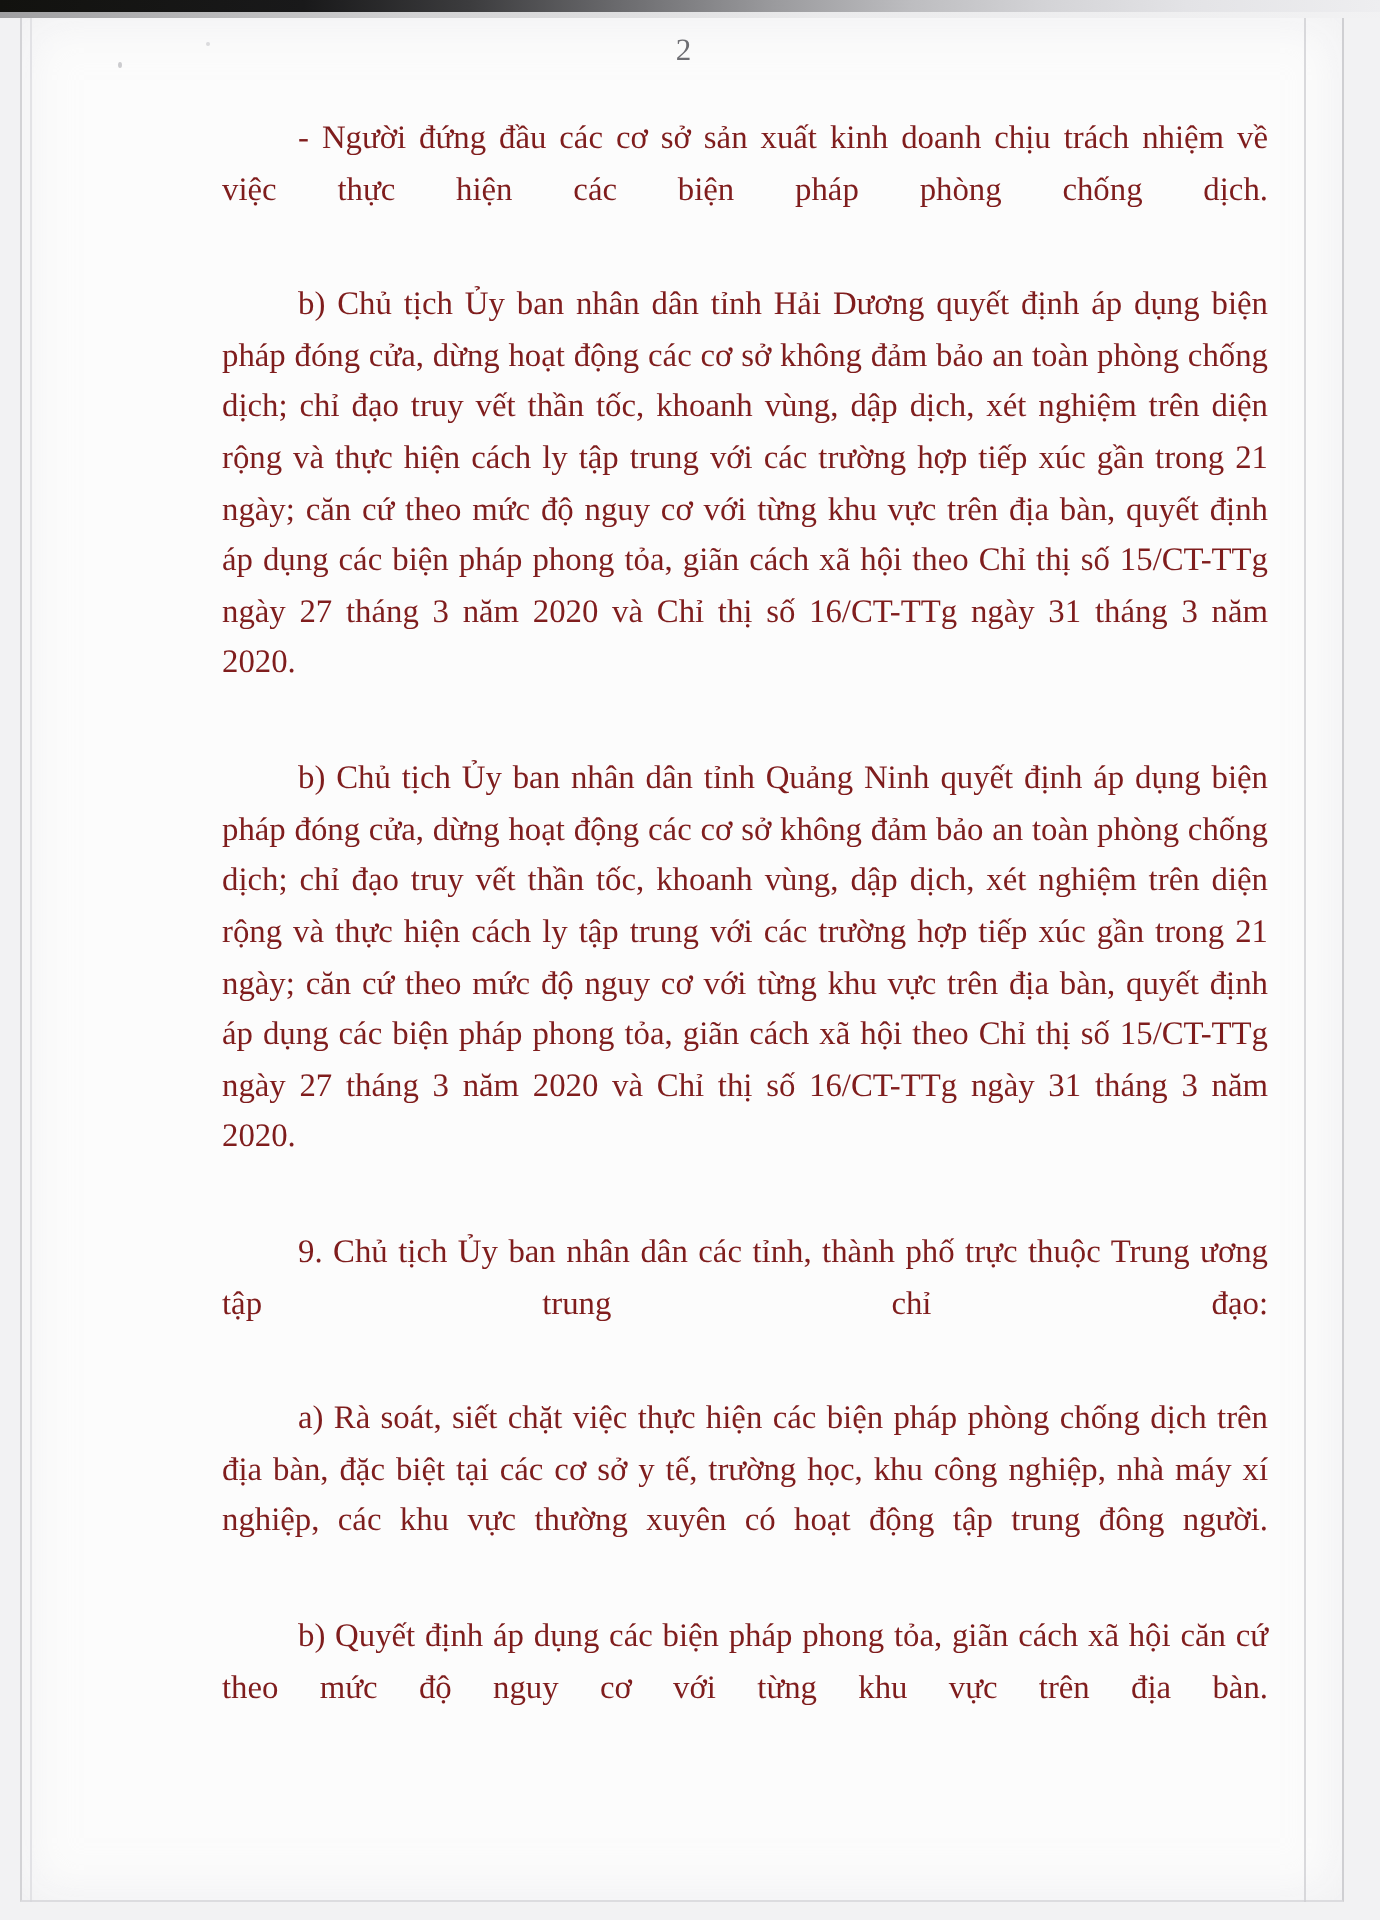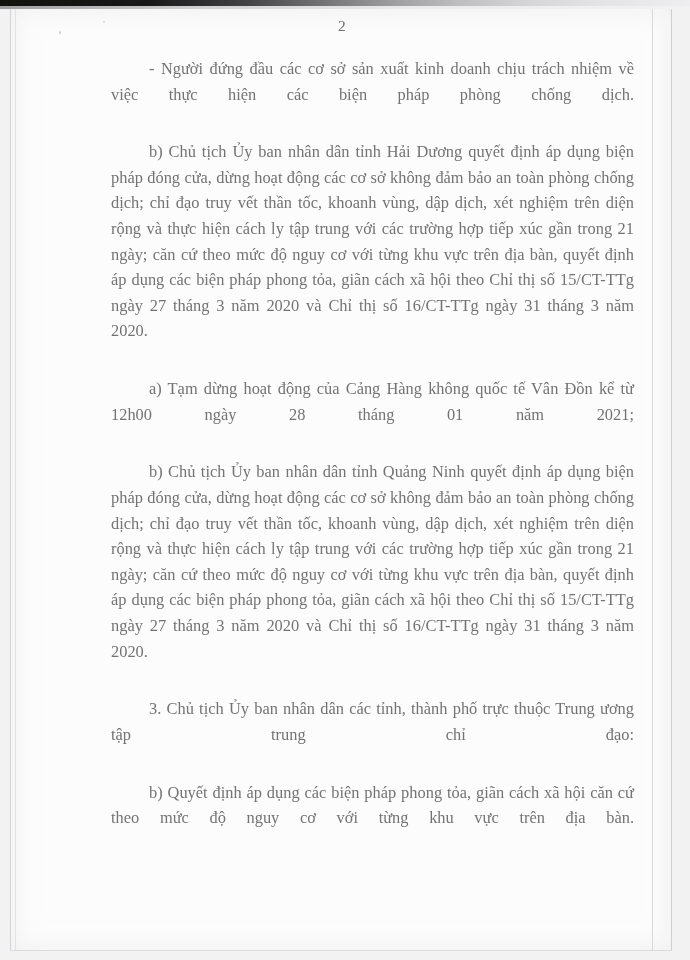--- a/index.html
+++ b/index.html
@@ -116,21 +116,21 @@
     width: 523px;
   }
 
   p.para {
     margin: 0 0 6.5px 0;
     text-align: justify;
     text-justify: inter-word;
     text-indent: 38px;
     font-size: 16.4px;
     line-height: 25.6px;
-    color: #737373;
+    color: #7f1d1d;
     word-spacing: 0.2px;
   }
   p.para:last-child {
     margin-bottom: 0;
   }
   
   p.para::after {
     content: "";
     display: inline-block;
     width: 100%;
@@ -154,24 +154,24 @@
 
     <div id="page-number">2</div>
 
     <div id="body-text">
 
       <p class="para">- Người đứng đầu các cơ sở sản xuất kinh doanh chịu trách nhiệm về việc thực hiện các biện pháp phòng chống dịch.</p>
 
       <p class="para">b) Chủ tịch Ủy ban nhân dân tỉnh Hải Dương quyết định áp dụng biện pháp đóng cửa, dừng hoạt động các cơ sở không đảm bảo an toàn phòng chống dịch; chỉ đạo truy vết thần tốc, khoanh vùng, dập dịch, xét nghiệm trên diện rộng và thực hiện cách ly tập trung với các trường hợp tiếp xúc gần trong 21 ngày; căn cứ theo mức độ nguy cơ với từng khu vực trên địa bàn, quyết định áp dụng các biện pháp phong tỏa, giãn cách xã hội theo Chỉ thị số 15/CT-TTg ngày 27 tháng 3 năm 2020 và Chỉ thị số 16/CT-TTg ngày 31 tháng 3 năm 2020.</p>
 
 
-      <p class="para">a) Tạm dừng hoạt động của Cảng Hàng không quốc tế Vân Đồn kể từ 12h00 ngày 28 tháng 01 năm 2021;</p>
 
       <p class="para">b) Chủ tịch Ủy ban nhân dân tỉnh Quảng Ninh quyết định áp dụng biện pháp đóng cửa, dừng hoạt động các cơ sở không đảm bảo an toàn phòng chống dịch; chỉ đạo truy vết thần tốc, khoanh vùng, dập dịch, xét nghiệm trên diện rộng và thực hiện cách ly tập trung với các trường hợp tiếp xúc gần trong 21 ngày; căn cứ theo mức độ nguy cơ với từng khu vực trên địa bàn, quyết định áp dụng các biện pháp phong tỏa, giãn cách xã hội theo Chỉ thị số 15/CT-TTg ngày 27 tháng 3 năm 2020 và Chỉ thị số 16/CT-TTg ngày 31 tháng 3 năm 2020.</p>
 
-      <p class="para">3. Chủ tịch Ủy ban nhân dân các tỉnh, thành phố trực thuộc Trung ương tập trung chỉ đạo:</p>
+      <p class="para">9. Chủ tịch Ủy ban nhân dân các tỉnh, thành phố trực thuộc Trung ương tập trung chỉ đạo:</p>
 
+      <p class="para">a) Rà soát, siết chặt việc thực hiện các biện pháp phòng chống dịch trên địa bàn, đặc biệt tại các cơ sở y tế, trường học, khu công nghiệp, nhà máy xí nghiệp, các khu vực thường xuyên có hoạt động tập trung đông người.</p>
 
       <p class="para">b) Quyết định áp dụng các biện pháp phong tỏa, giãn cách xã hội căn cứ theo mức độ nguy cơ với từng khu vực trên địa bàn.</p>
 
     </div>
   </div>
 </div>
 
 </body></html>

